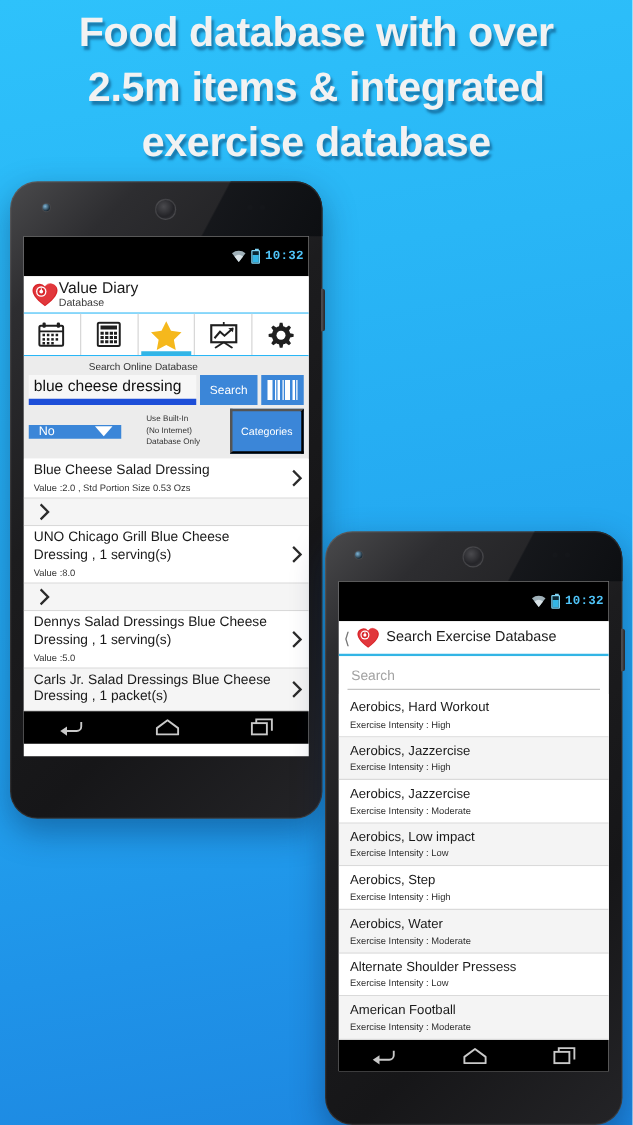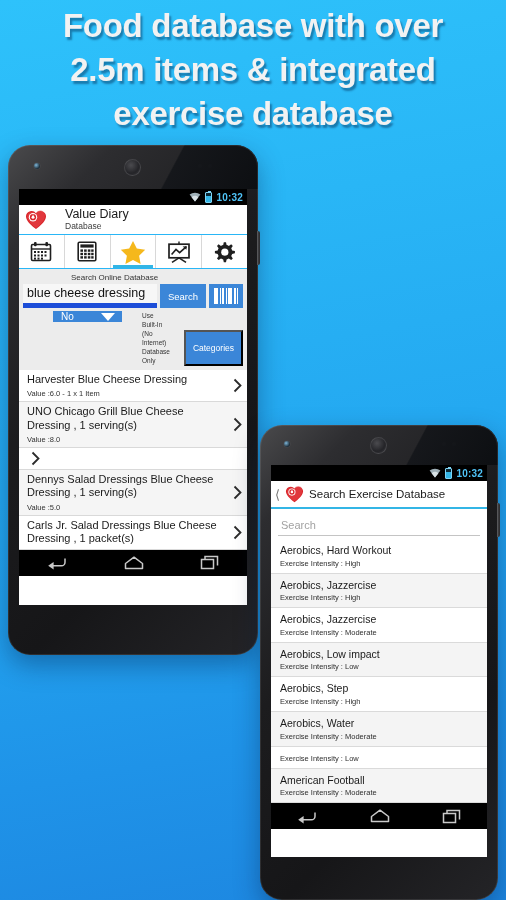--- a/index.html
+++ b/index.html
@@ -83,27 +83,28 @@
   .screen {
     position: absolute;
     background: #ffffff;
     overflow: hidden;
   }
   #phone-front .screen { left: 11px; top: 44px; width: 228px; height: 416px; }
   #phone-back .screen  { left: 11px; top: 40px; width: 216px; height: 392px; }
 
   
   .statusbar {
-    height: 16px;
+    height: 32px;
     background: #000;
     display: flex;
     align-items: center;
     justify-content: flex-end;
     padding-right: 4px;
     gap: 4px;
+    font-family: Liberation Mono, monospace;
   }
   .sb-wifi { width: 12px; height: 10px; position: relative; }
   .sb-wifi svg { display: block; }
   .sb-batt {
     width: 7px; height: 11px;
     border: 1px solid #7fd4f5;
     border-radius: 1px;
     background: linear-gradient(to top, #33b5e5 0%, #33b5e5 70%, #0a2733 70%, #0a2733 100%);
     position: relative;
   }
@@ -116,21 +117,21 @@
     font-weight: bold;
     letter-spacing: 0.2px;
   }
 
   
   .app-header {
     background: #fff;
     padding: 3px 6px 3px 6px;
     display: flex;
     align-items: center;
-    gap: 18px;
+    gap: 0;
     border-bottom: 1px solid #29b6f6;
   }
   .logo-heart { width: 22px; height: 21px; flex: 0 0 auto; }
   .app-titles { line-height: 1.05; }
   .app-title { font-size: 12.5px; color: #1a1a1a; }
   .app-sub { font-size: 8.5px; color: #3c3c3c; margin-top: 1px; }
 
   
   .tabbar {
     display: flex;
@@ -183,21 +184,21 @@
     background: #3b86d8;
     width: 34px;
     display: flex; align-items: center; justify-content: center;
     border: none; cursor: pointer;
   }
   .barcode-glyph { display: flex; gap: 1.5px; align-items: center; }
   .barcode-glyph i { display: block; width: 2px; height: 16px; background: #fff; }
   .barcode-glyph i.thin { width: 1px; }
   .barcode-glyph i.thick { width: 4px; }
 
-  .sp-row2 { display: flex; align-items: flex-start; margin-top: 3px; padding-bottom: 4px; gap: 14px; margin-left: 30px; }
+  .sp-row2 { display: flex; align-items: center; margin-top: 3px; padding-bottom: 4px; gap: 14px; }
   .spinner {
     background: #3b86d8;
     color: #fff;
     width: 74px;
     display: flex; align-items: center; justify-content: space-between;
     padding: 0 7px 0 8px;
     font-size: 10px;
     cursor: pointer;
   }
   .caret-down {
@@ -447,23 +448,30 @@
           <div>(No Internet)</div>
           <div>Database Only</div>
         </div>
         <button class="btn-categories">Categories</button>
       </div>
     </div>
 
     <div class="reslist" id="reslist">
         <div class="resrow">
           <div class="res-main">
-            <div class="res-title">Harvester Blue Cheese Dressing</div>
-            <div class="res-val">Value :6.0 - 1 x 1   Item</div>
-          </div>
+            <div class="res-title">Blue Cheese Salad Dressing</div>
+            <div class="res-val">Value :2.0 , Std Portion Size 0.53 Ozs</div>
+          </div>
+          <div class="chev">
+            <svg width="9" height="15" viewBox="0 0 9 15">
+              <polyline points="1.5,1.5 7.5,7.5 1.5,13.5" fill="none" stroke="#2b2b2b" stroke-width="1.8"></polyline>
+            </svg>
+          </div>
+        </div>
+        <div class="resrow">
           <div class="chev">
             <svg width="9" height="15" viewBox="0 0 9 15">
               <polyline points="1.5,1.5 7.5,7.5 1.5,13.5" fill="none" stroke="#2b2b2b" stroke-width="1.8"></polyline>
             </svg>
           </div>
         </div>
         <div class="resrow">
           <div class="res-main">
             <div class="res-title">UNO Chicago Grill Blue Cheese Dressing , 1 serving(s)</div>
             <div class="res-val">Value :8.0</div>
@@ -587,20 +595,21 @@
         </div>
         <div class="exrow">
           <div class="ex-name">Aerobics, Step</div>
           <div class="ex-int">Exercise Intensity : High</div>
         </div>
         <div class="exrow">
           <div class="ex-name">Aerobics, Water</div>
           <div class="ex-int">Exercise Intensity : Moderate</div>
         </div>
         <div class="exrow">
+          <div class="ex-name">Alternate Shoulder Pressess</div>
           <div class="ex-int">Exercise Intensity : Low</div>
         </div>
         <div class="exrow">
           <div class="ex-name">American Football</div>
           <div class="ex-int">Exercise Intensity : Moderate</div>
         </div>
       </div>
 
     <div class="navbar">
       <span>

